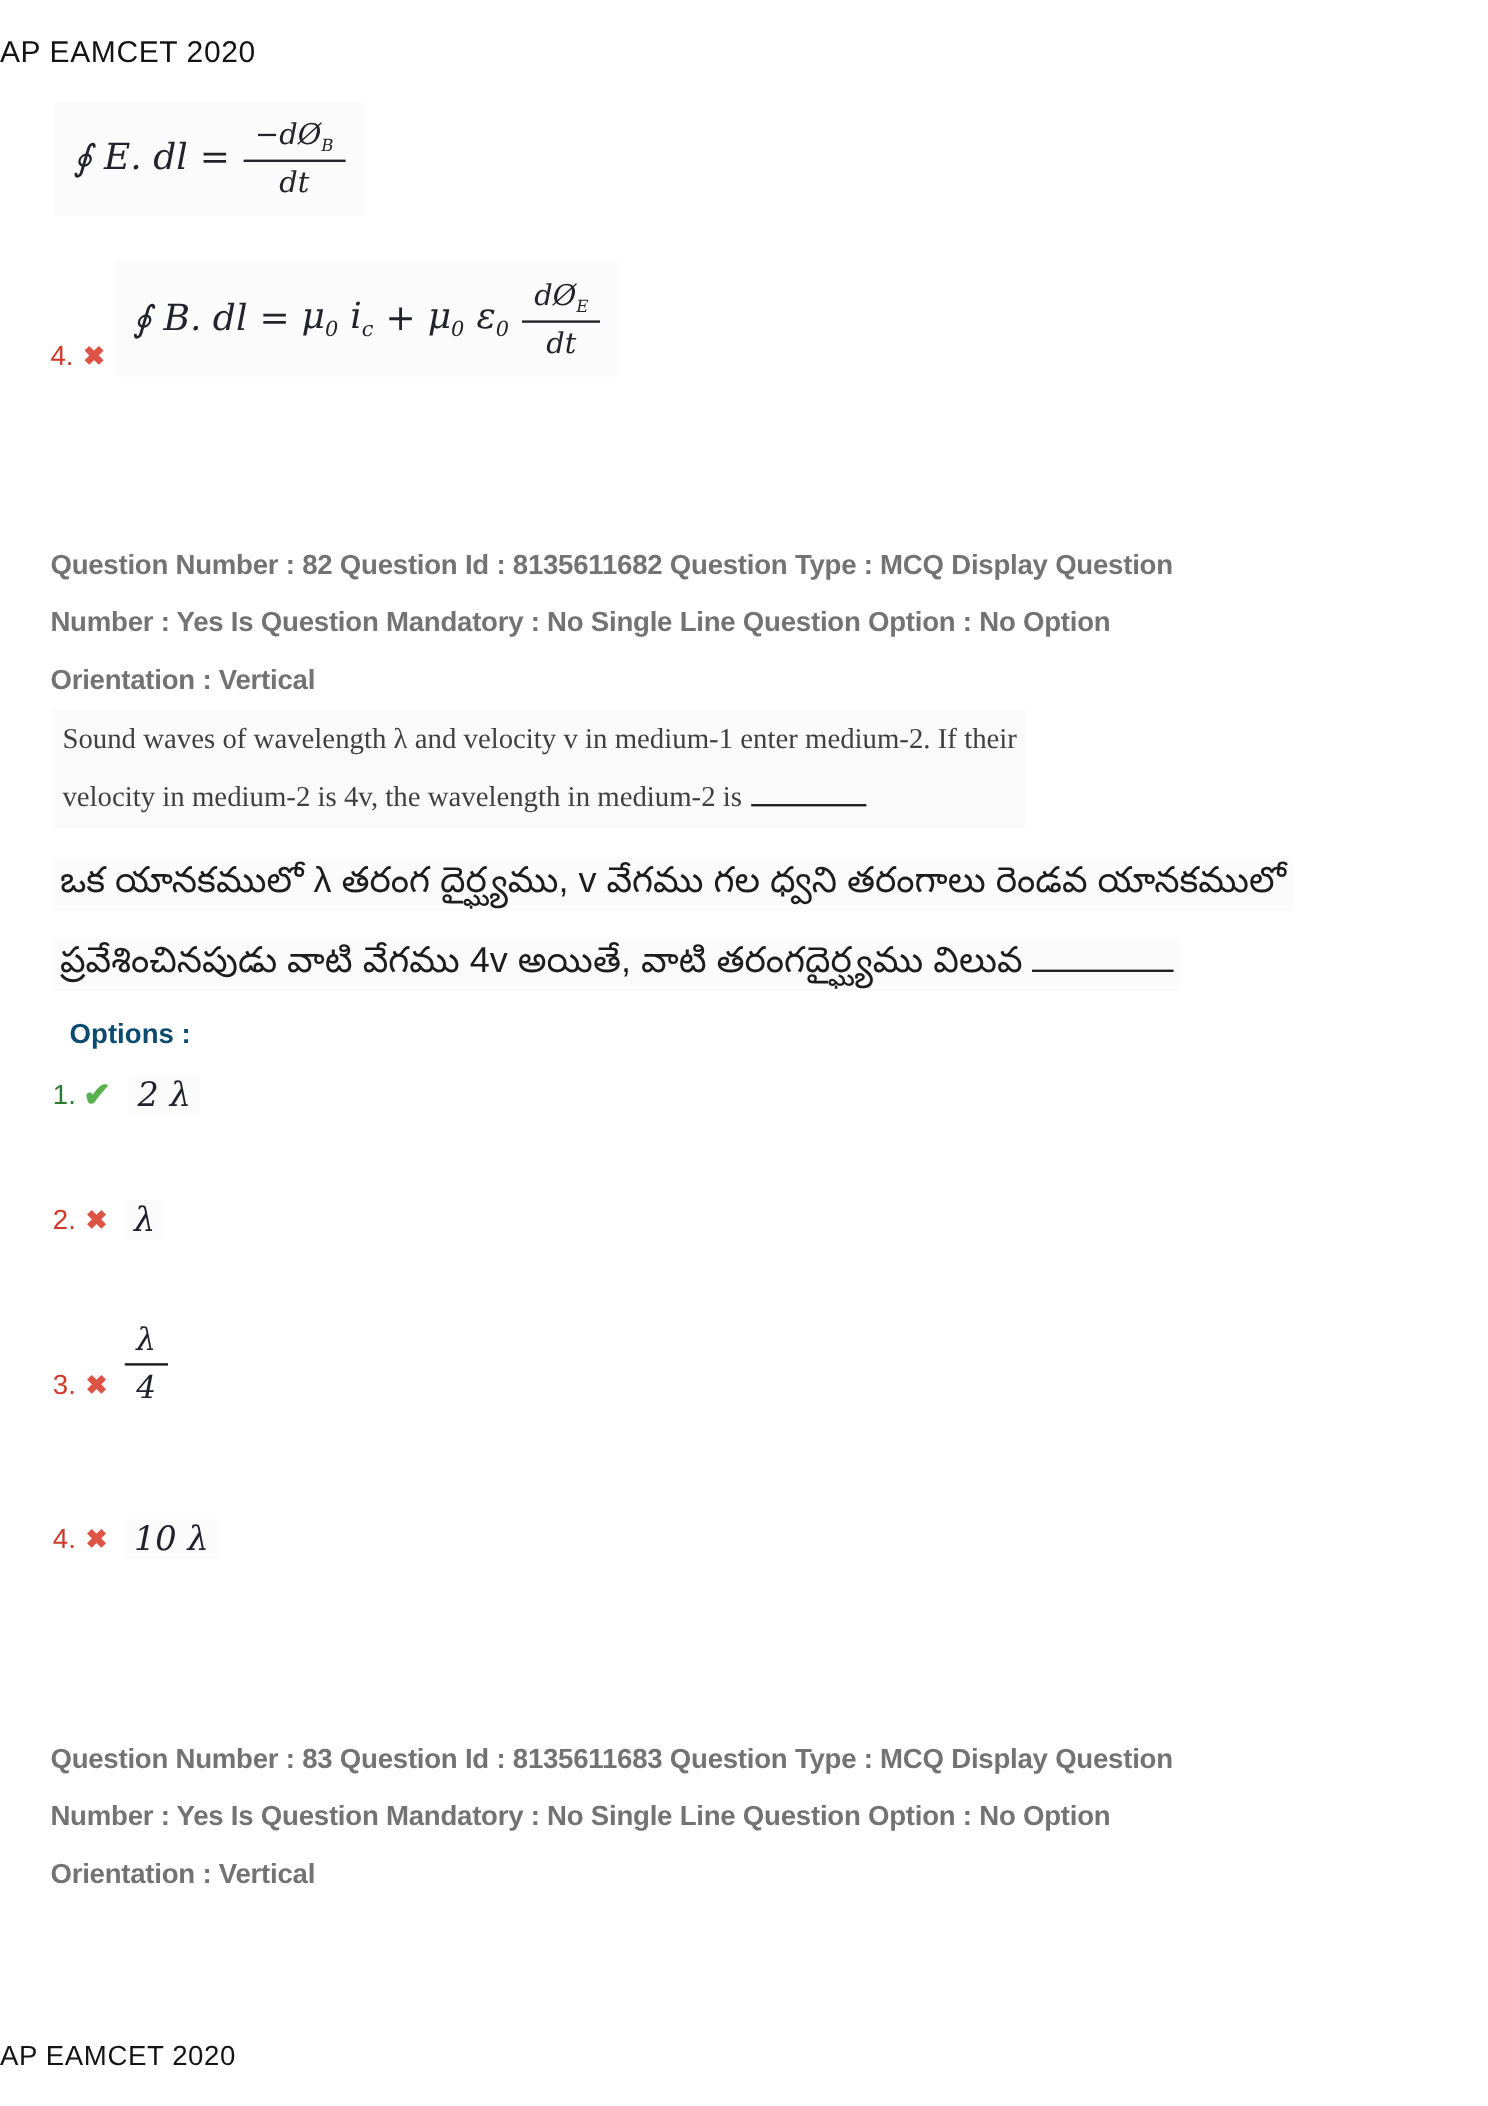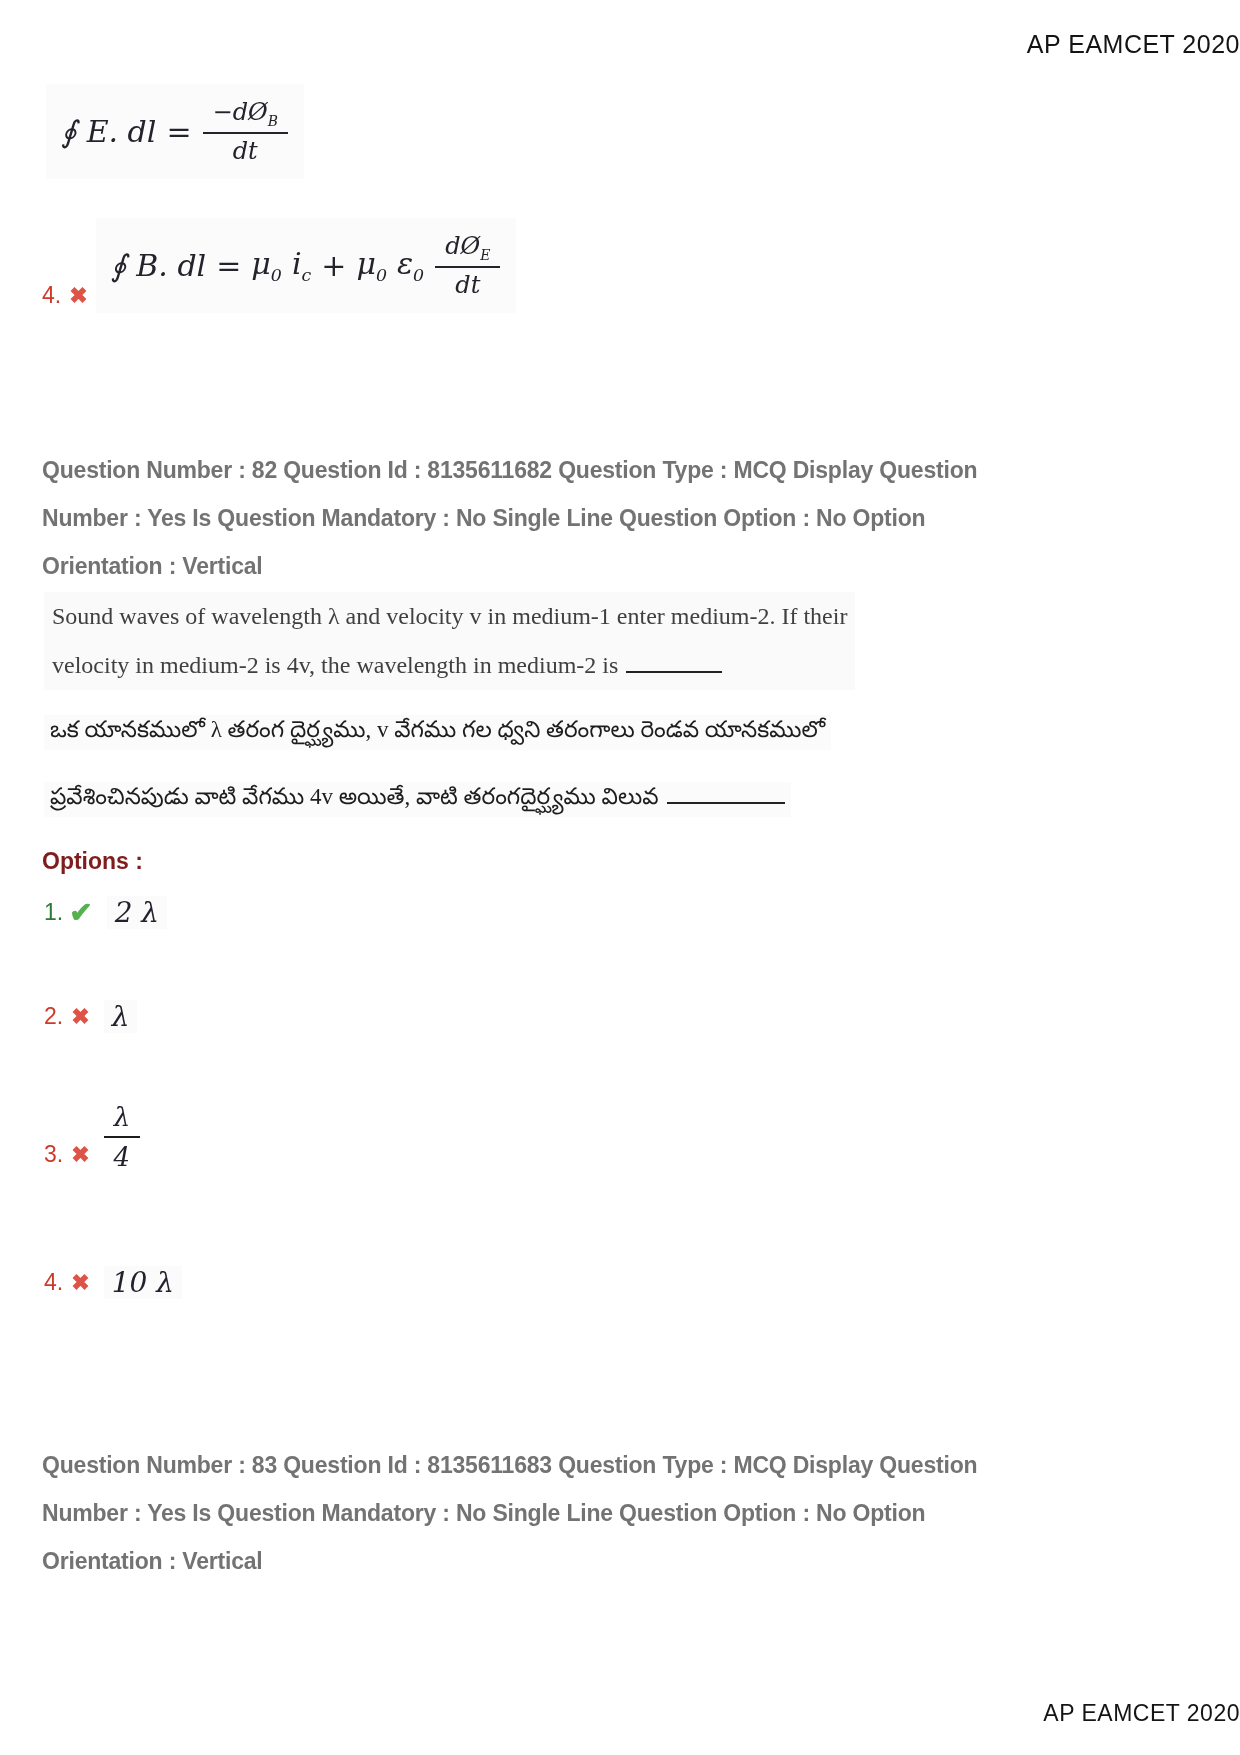--- a/index.html
+++ b/index.html
@@ -9,21 +9,21 @@
     width: 1240px;
     height: 1755px;
     font-family: "Liberation Sans", sans-serif;
     color: #161616;
     overflow: hidden;
   }
   .abs { position: absolute; }
 
   
   .center-band {
-    left: 0; width: 1240px; text-align: right;
+    left: 0; width: 1240px; text-align: left;
     font-size: 25px; color: #141414; letter-spacing: 0.5px;
   }
 
   
   .formula {
     font-family: "DejaVu Serif", serif;
     font-style: italic;
     color: #23232c;
     font-size: 30px;
     display: inline-flex;
@@ -62,31 +62,31 @@
     letter-spacing: -0.2px; line-height: 48px; white-space: nowrap;
   }
 
   
   .q-english {
     font-family: "Liberation Serif", serif;
     font-size: 24px; color: #404040; line-height: 45px;
     background: rgba(0,0,0,0.02); padding: 2px 8px; white-space: nowrap;
   }
   .q-telugu {
-    font-family: Liberation Serif, serif;
-    font-size: 23px; color: #1d1d1d; white-space: nowrap;
+    font-family: Liberation Sans, sans-serif;
+    font-size: 30px; color: #1d1d1d; white-space: nowrap;
     background: rgba(0,0,0,0.015); padding: 2px 6px;
   }
   .blank-line {
     display: inline-block; height: 4px;
     border-bottom: 2px solid #222; vertical-align: baseline;
     margin-left: 8px;
   }
 
-  .options-label { font-weight: 700; font-size: 23px; color: #7f1d1d; }
+  .options-label { font-weight: 700; font-size: 23px; color: #0c4a6e; margin-left: 16px; }
 
   
   .opt-row { display: inline-flex; align-items: center; }
   .opt-text {
     font-family: "DejaVu Serif", serif; font-style: italic;
     font-size: 28px; color: #22222e; margin-left: 14px;
     background: rgba(0,0,0,0.015); padding: 0 8px;
   }
   .opt-frac {
     font-family: "DejaVu Serif", serif; font-style: italic;

